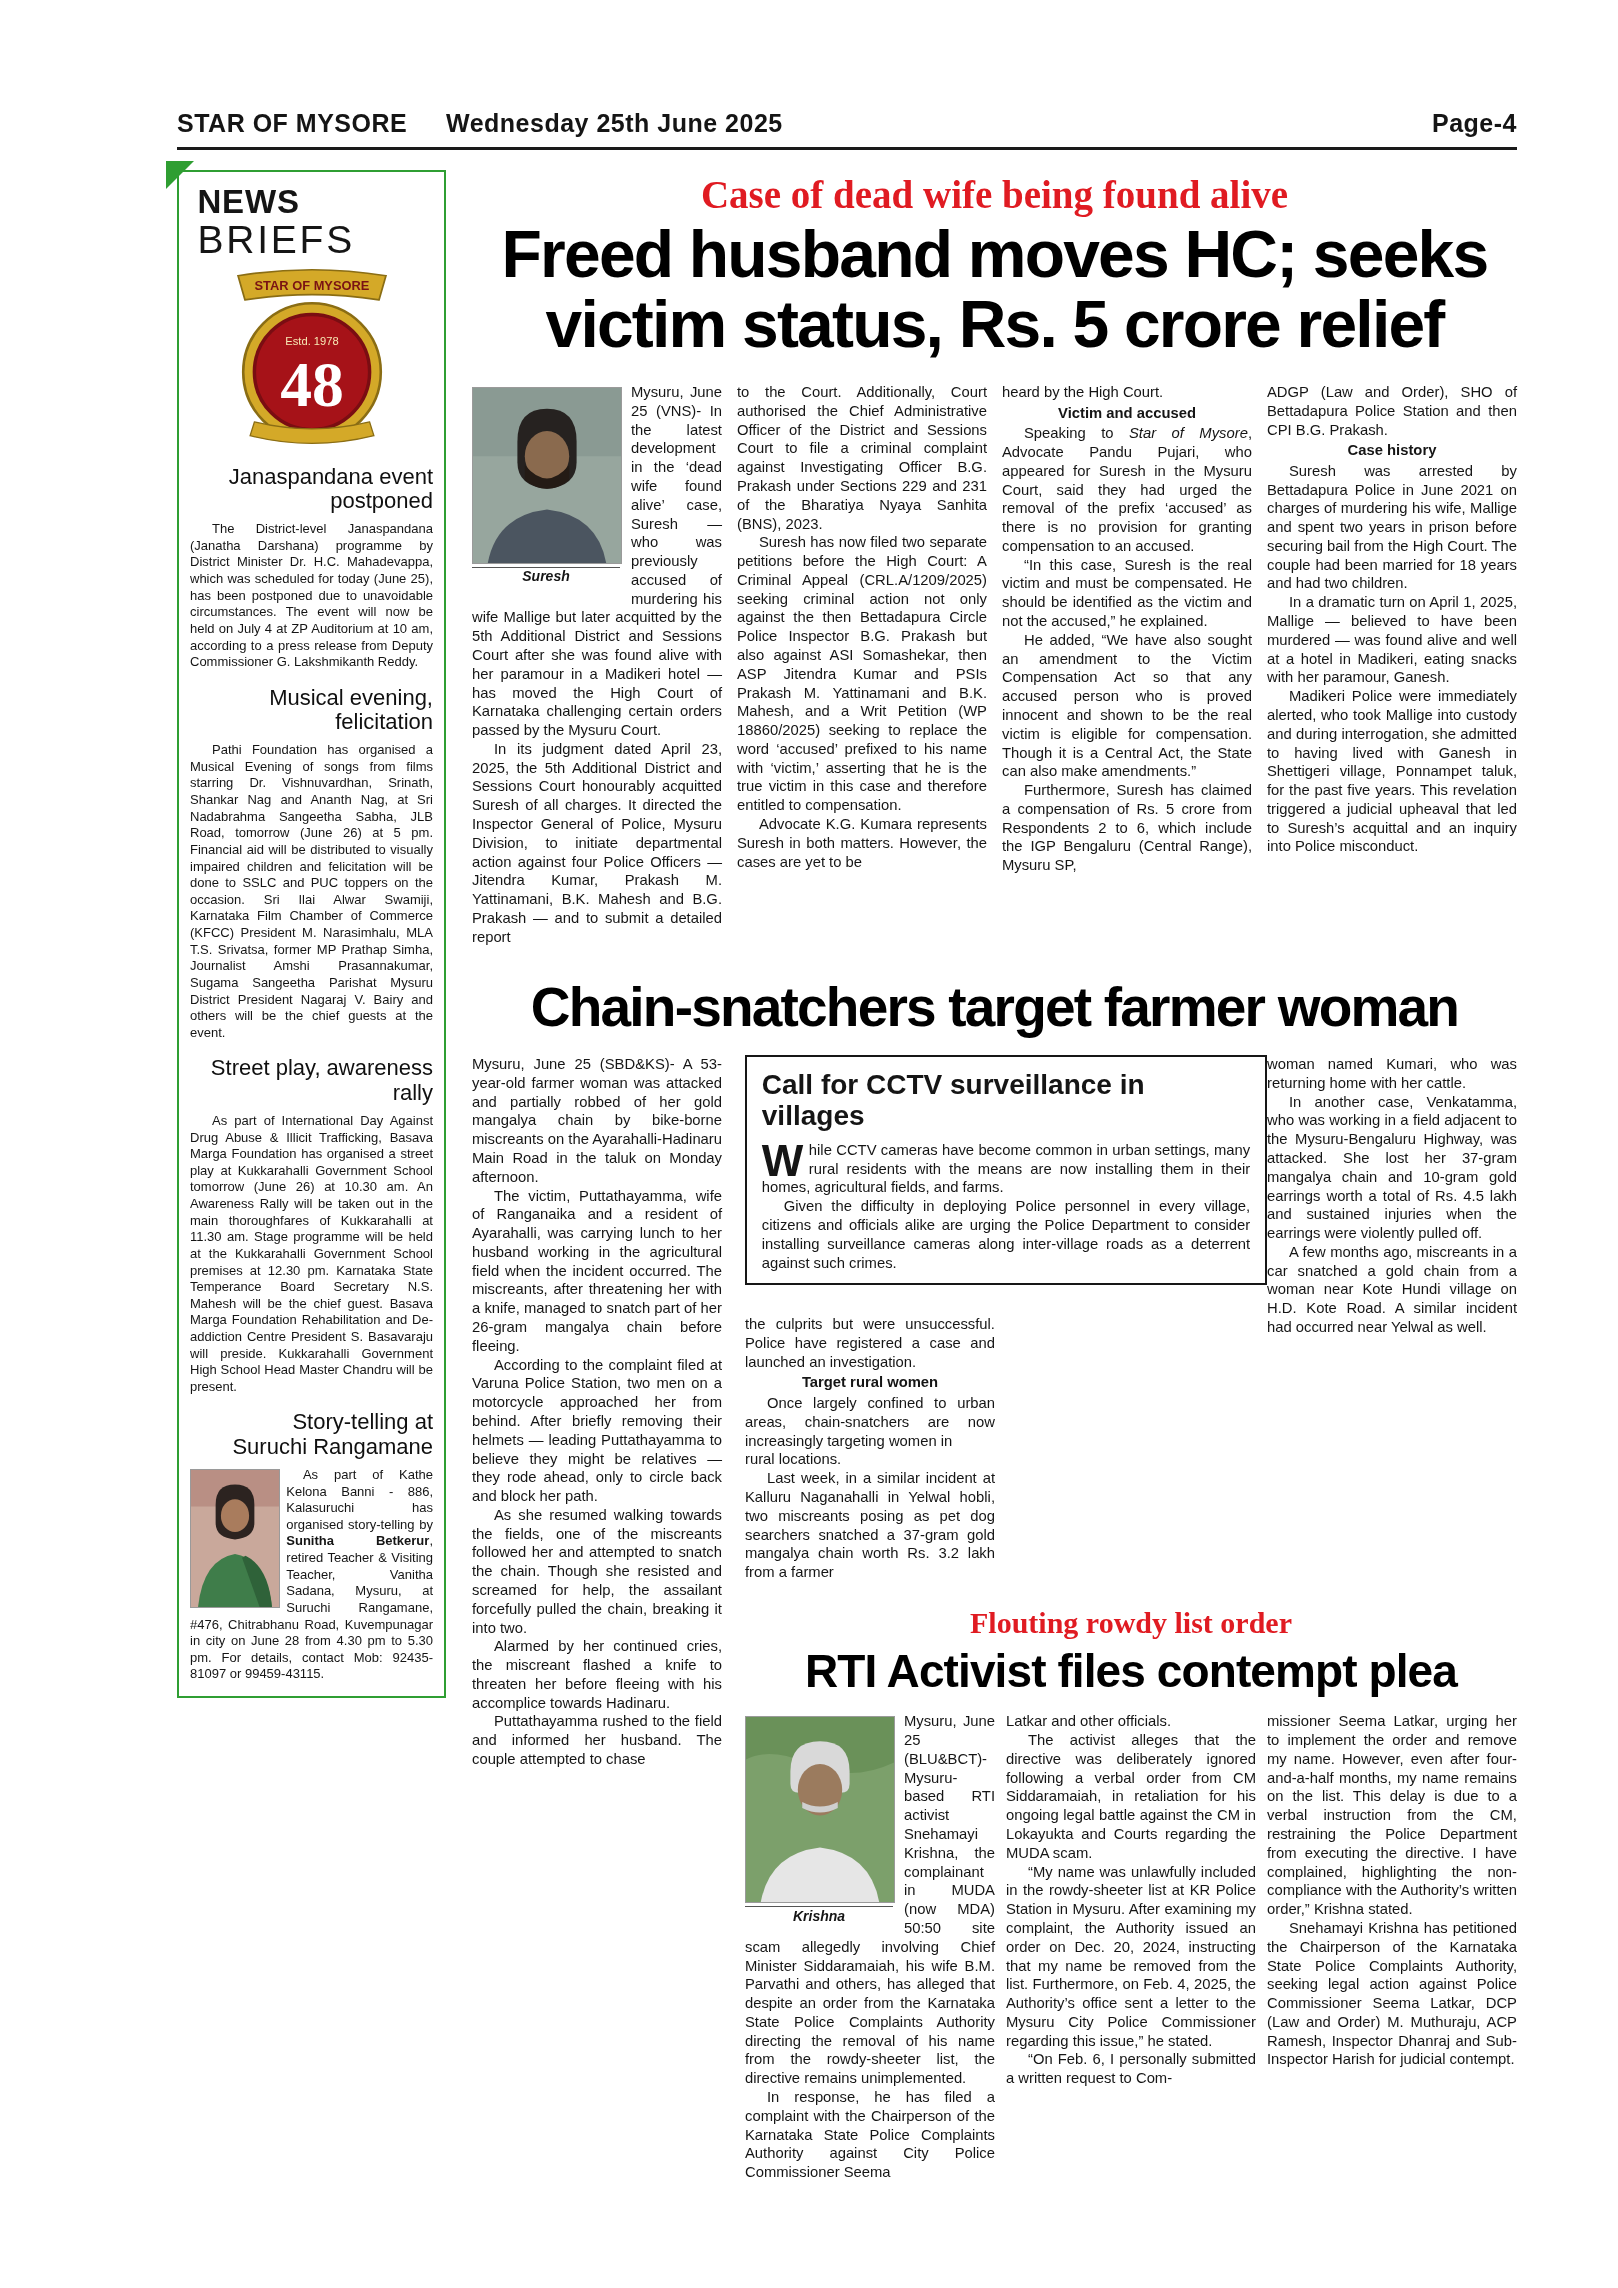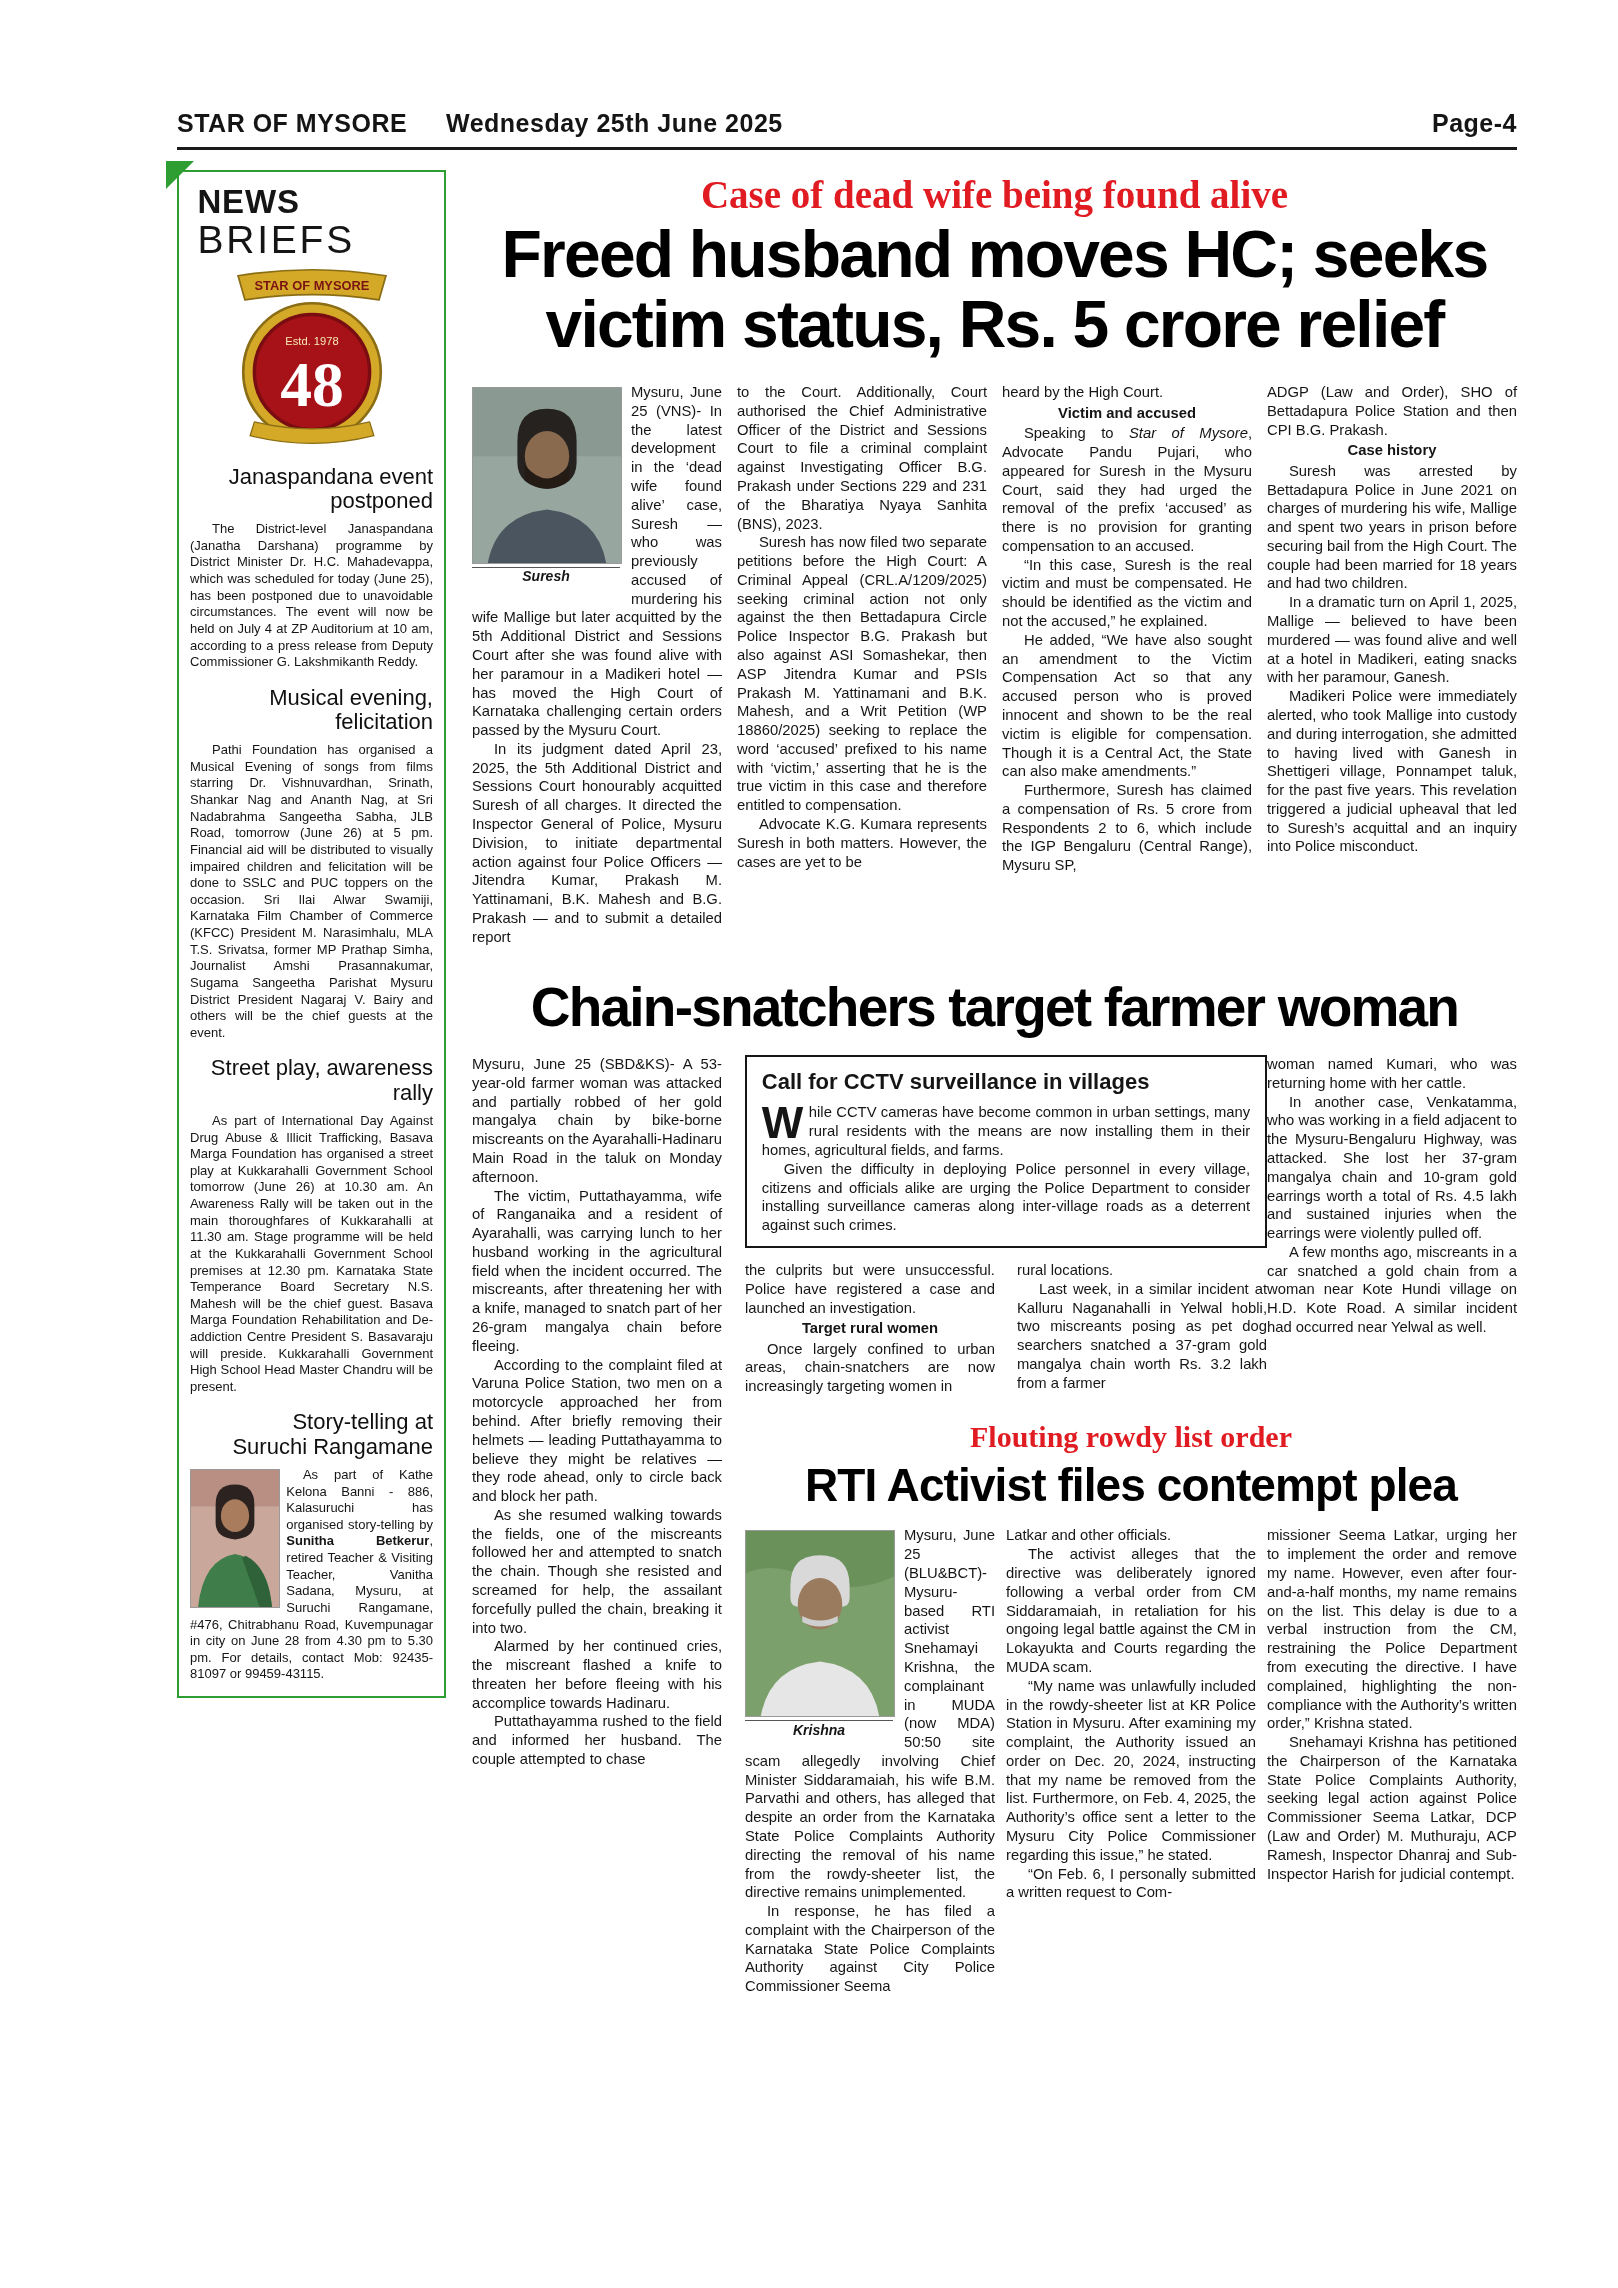--- a/index.html
+++ b/index.html
@@ -58,26 +58,26 @@
   .ph-krishna{height:185px;}
   .ph-woman{height:137px;}
   .caption{font-weight:700;font-style:italic;font-size:14px;text-align:center;border-top:1.8px solid #555;margin-top:2.8px;padding-top:0.9px;}
 
   
   .a2row{display:flex;}
   .a2col1{width:250px;flex:none;}
   .a2rest{flex:1;margin-left:23px;min-width:0;}
   .a2top{display:flex;justify-content:space-between;}
   .a2mid{width:522px;flex:none;}
-  .a2subcols{display:flex;justify-content:space-between;margin-top:13px;}
+  .a2subcols{display:flex;justify-content:flex-start;margin-top:30px;flex-direction:column;}
   .a2subcols .ncol{width:250px;}
   .a2col4{width:250px;flex:none;}
 
   .cctv-box{border:2.8px solid #161616;padding:13px 14.8px 11px;}
-  .cctv-title{font-size:22px;font-weight:700;margin:0 0 9.2px;line-height:1.1;}
+  .cctv-title{font-size:28px;font-weight:700;margin:0 0 9.2px;line-height:1.1;}
   .cctv-box p{font-size:14.8px;line-height:1.27;text-align:justify;}
   .dropcap{float:left;font-size:44px;line-height:35px;font-weight:700;padding:1.8px 5.5px 0 0;}
 
   .cols3{display:flex;justify-content:space-between;margin-top:3.7px;}
 </style>
 </head>
 <body>
 
 <div class="page">
   <div class="inner">

